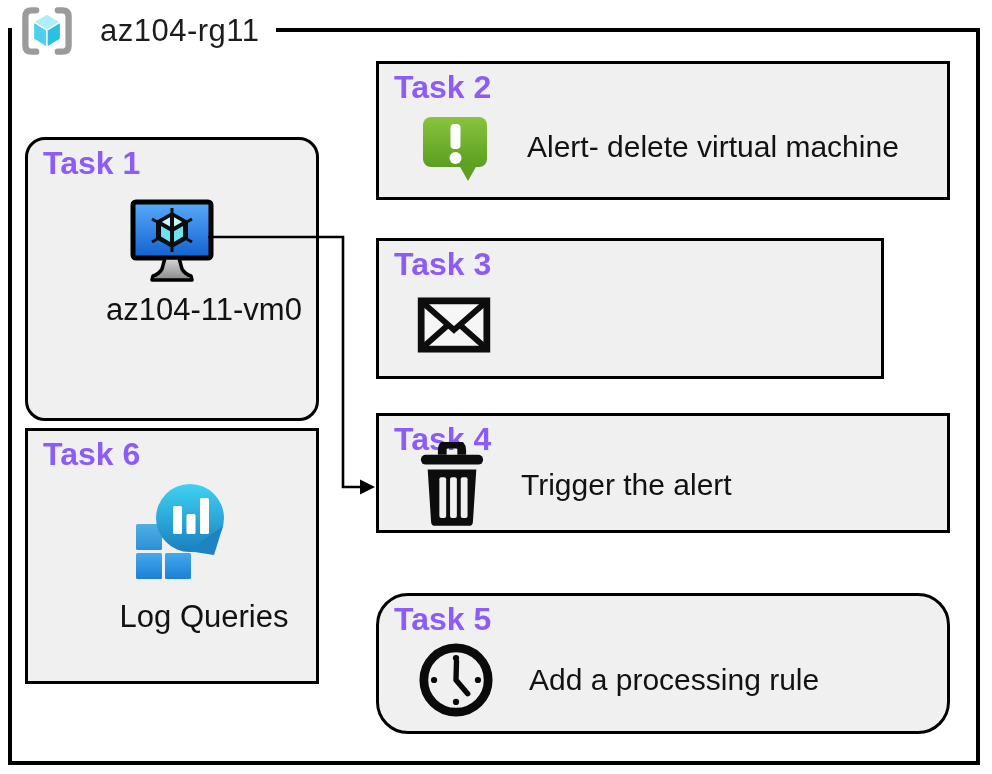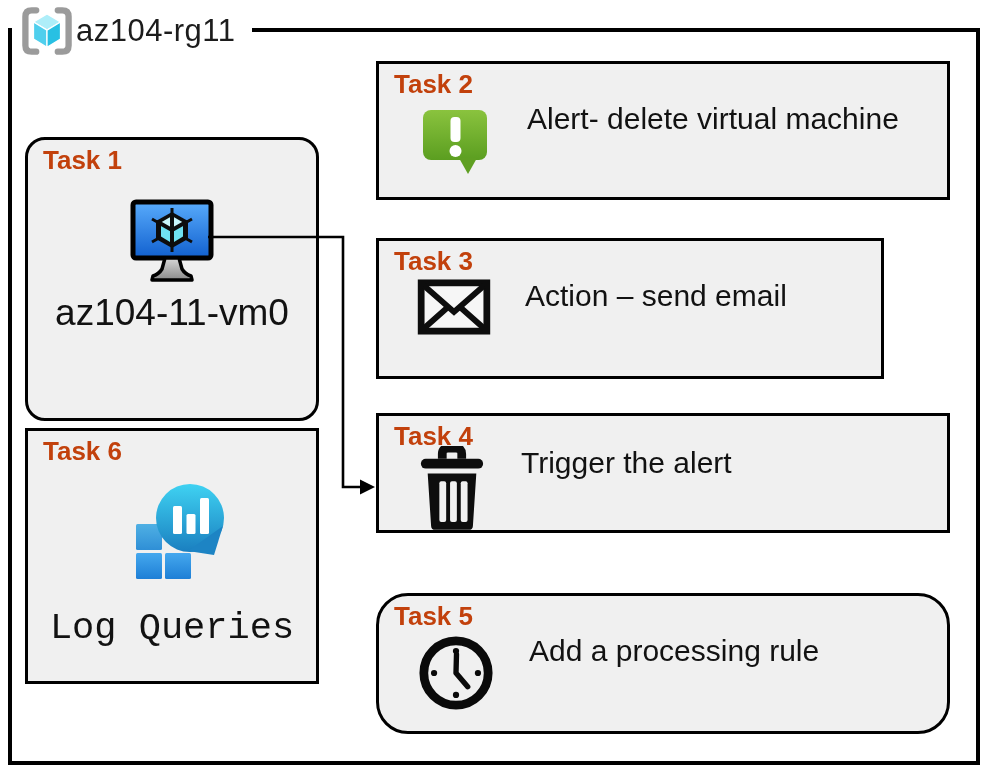--- a/index.html
+++ b/index.html
@@ -7,55 +7,55 @@
     width:992px;height:774px;position:relative;background:#ffffff;
     font-family:"Liberation Sans","DejaVu Sans",sans-serif;
     overflow:hidden;
   }
   .outer-frame{
     position:absolute;left:8px;top:28px;width:972px;height:737px;
     border:4px solid #000;background:transparent;box-sizing:border-box;
   }
   .rg-header{
     position:absolute;left:12px;top:2px;height:58px;z-index:3;
-    display:flex;align-items:center;gap:0;background:#ffffff;
+    display:flex;align-items:center;gap:24px;background:#ffffff;
     padding:0 16px 0 6px;
   }
   .rg-title{font-size:31px;color:#1c1c1c;letter-spacing:0.5px;}
   .task-box{
     position:absolute;background:#f0f0f0;border:3px solid #000;
     box-sizing:border-box;z-index:1;
   }
   .task-title{
     position:absolute;left:15px;top:5px;
-    font-size:26px;font-weight:bold;color:#c2410c;
+    font-size:32px;font-weight:bold;color:#8b5cf6;
   }
   
   #task1{left:25px;top:137px;width:294px;height:284px;border-radius:20px;}
   #task6{left:25px;top:428px;width:294px;height:256px;}
   
   #task2{left:376px;top:61px;width:574px;height:139px;}
   #task3{left:376px;top:238px;width:508px;height:141px;}
   #task4{left:376px;top:413px;width:574px;height:120px;}
   #task5{left:376px;top:593px;width:574px;height:141px;border-radius:32px;}
   .task-row{
     position:absolute;left:38px;right:10px;top:38px;bottom:6px;
-    display:flex;align-items:flex-start;gap:34px;
+    display:flex;align-items:center;gap:34px;
   }
   .task-label{font-size:30px;color:#121212;white-space:nowrap;}
   .icon-slot{flex:0 0 auto;display:flex;align-items:center;justify-content:center;}
   .center-icon{position:absolute;left:50%;transform:translateX(-50%);}
   .center-label{
     position:absolute;left:0;width:100%;text-align:center;
-    font-size:37px;color:#121212;
+    font-size:31px;color:#121212;padding-left:32px;
   }
   #task1 .center-icon{top:58px;}
   #task1 .center-label{top:152px;}
   #task6 .center-icon{top:52px;margin-left:6px;}
-  #task6 .center-label{top:176px;font-family:Liberation Mono, monospace;}
+  #task6 .center-label{top:168px;}
   .arrow-layer{
     position:absolute;left:0;top:0;width:992px;height:774px;
     z-index:2;pointer-events:none;
   }
 </style>
 </head>
 <body>
 
 <div class="outer-frame"></div>
 
@@ -162,21 +162,20 @@
 <div id="task3" class="task-box">
   <div class="task-title">Task 3</div>
   <div class="task-row">
     <span class="icon-slot">
       <svg width="74" height="56" viewBox="0 0 76 58">
         <rect x="4" y="4" width="68" height="50" fill="#f6f6f6" stroke="#0d0d0d" stroke-width="7"></rect>
         <path d="M7,7 L38,34 L69,7" fill="none" stroke="#0d0d0d" stroke-width="6"></path>
         <path d="M7,51 L33,28 M69,51 L43,28" fill="none" stroke="#0d0d0d" stroke-width="6"></path>
       </svg>
     </span>
-    <span class="task-label">Action – send email</span>
   </div>
 </div>
 
 <div id="task4" class="task-box">
   <div class="task-title">Task 4</div>
   <div class="task-row" style="top:30px;">
     <span class="icon-slot">
       <svg width="70" height="86" viewBox="0 0 72 88">
         <path d="M26,13 V8 Q26,2 32,2 H40 Q46,2 46,8 V13" fill="none" stroke="#0d0d0d" stroke-width="9"></path>
         <rect x="4" y="13" width="64" height="10" rx="5" fill="#0d0d0d"></rect>

